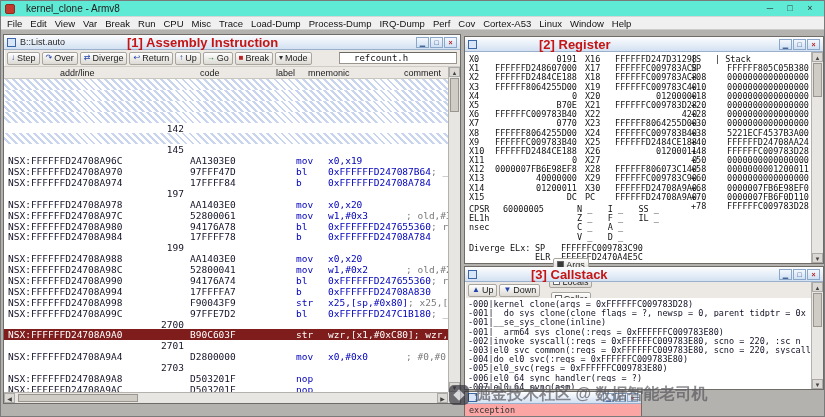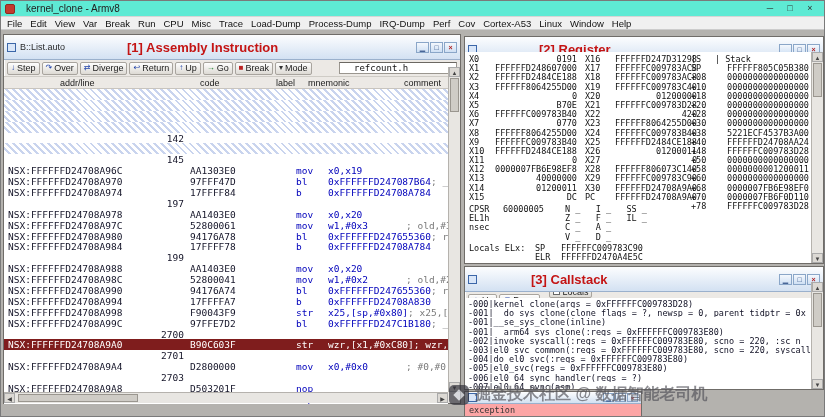--- a/index.html
+++ b/index.html
@@ -10,21 +10,21 @@
   .titlebar{position:absolute;left:0;top:0;width:100%;height:16px;background:#5eead4;border-bottom:1px solid #d6d6d6;display:flex;align-items:center;padding:0 4px;gap:11px;}
   .appicon{width:10px;height:10px;background:#c23b2e;border:1px solid #8f2a20;border-radius:2px;}
   .title{font-size:10px;color:#222;}
   .wctrls{margin-left:auto;display:flex;}
   .wc{width:20px;text-align:center;font-size:9px;color:#333;line-height:15px;}
   .menubar{position:absolute;left:0;top:16px;width:100%;height:13px;background:#f0f0f0;border-bottom:1px solid #cccccc;display:flex;align-items:center;padding-left:2px;}
   .mi{font-size:9.5px;color:#111;padding:0 4px;line-height:13px;}
 
   
   .panel{position:absolute;background:#ece9e5;border:1px solid #6f6c68;box-shadow:inset 1px 1px 0 #ffffff;}
-  .ptitle{height:25px;background:linear-gradient(#fcfdfe,#d3e1f2);border-bottom:1px solid #9ab0cc;display:flex;align-items:center;gap:4px;padding:0 3px;position:relative;}
+  .ptitle{height:15px;background:linear-gradient(#fcfdfe,#d3e1f2);border-bottom:1px solid #9ab0cc;display:flex;align-items:center;gap:4px;padding:0 3px;position:relative;}
   .picon{width:9px;height:9px;background:#d9e6f8;border:1px solid #3b66a8;}
   .ptext{font-size:9px;color:#2a2a2a;}
   .annot{font-size:13px;font-weight:bold;color:#c41414;line-height:13px;white-space:nowrap;}
   .pctrls{margin-left:auto;display:flex;gap:1px;}
   .pcb{width:13px;height:11px;font-size:7px;line-height:10px;text-align:center;background:linear-gradient(#f4f8fd,#cfe0f4);border:1px solid #8aa6c8;color:#1a3c78;}
   .pcb.close{color:#b02020;font-weight:bold;}
 
   
   .ptoolbar{height:17px;display:flex;align-items:center;gap:3px;padding:0 3px;border-bottom:1px solid #cfccc6;}
   .tbtns{display:flex;gap:2px;align-items:center;}
@@ -60,21 +60,21 @@
   .hthumb{position:absolute;top:1px;left:14px;width:120px;height:8px;background:#cfccc6;border:1px solid #9a968f;}
 
   
   .reg-panel{left:463px;top:35px;width:360px;height:228px;}
   .reg-body{position:absolute;left:0;top:15px;right:12px;bottom:0;background:#ffffff;overflow:hidden;}
   .rrow,.crow,.erow,.srow{display:flex;height:9.2px;line-height:9.2px;font:8.5px "DejaVu Sans Mono",monospace;white-space:pre;color:#111;}
   .regrows{position:absolute;left:4px;top:2px;}
   .rl{width:24px;} .rl2{margin-left:8px;width:28px;}
   .rv{width:84px;text-align:right;}
   .cpsr{position:absolute;left:4px;top:152px;}
-  .ca{width:34px;} .cbv{width:62px;} .cc{}
+  .ca{width:34px;} .cbv{width:74px;} .cc{}
   .elx{position:absolute;left:4px;top:191px;}
   .el{width:66px;} .er{width:26px;} .ev{}
   .stack{position:absolute;left:226px;top:2px;}
   .so{width:24px;} .sv{width:94px;text-align:right;}
   .srow.hdr .sv{text-align:left;}
 
   
   .stk-panel{left:463px;top:265px;width:360px;height:124px;}
   .frames{position:absolute;left:0;top:31px;right:12px;bottom:0;background:#ffffff;overflow:hidden;padding:1px 0 0 3px;}
   .frow{height:9.2px;line-height:9.2px;font:8.5px "DejaVu Sans Mono",monospace;white-space:pre;color:#101024;overflow:hidden;}
@@ -564,21 +564,21 @@
           </div>
           <div class="crow">
             <span class="ca"></span>
             <span class="cbv"></span>
             <span class="cc">V _   D _</span>
           </div>
         </div>
       <div class="elx">
 
       <div class="erow">
-            <span class="el">Locals ELx:</span>
+            <span class="el">Diverge ELx:</span>
             <span class="er">SP</span>
             <span class="ev">FFFFFFC009783C90</span>
           </div>
           <div class="erow">
             <span class="el"></span>
             <span class="er">ELR</span>
             <span class="ev">FFFFFFD2470A4E5C</span>
           </div>
         </div>
       <div class="stack">

